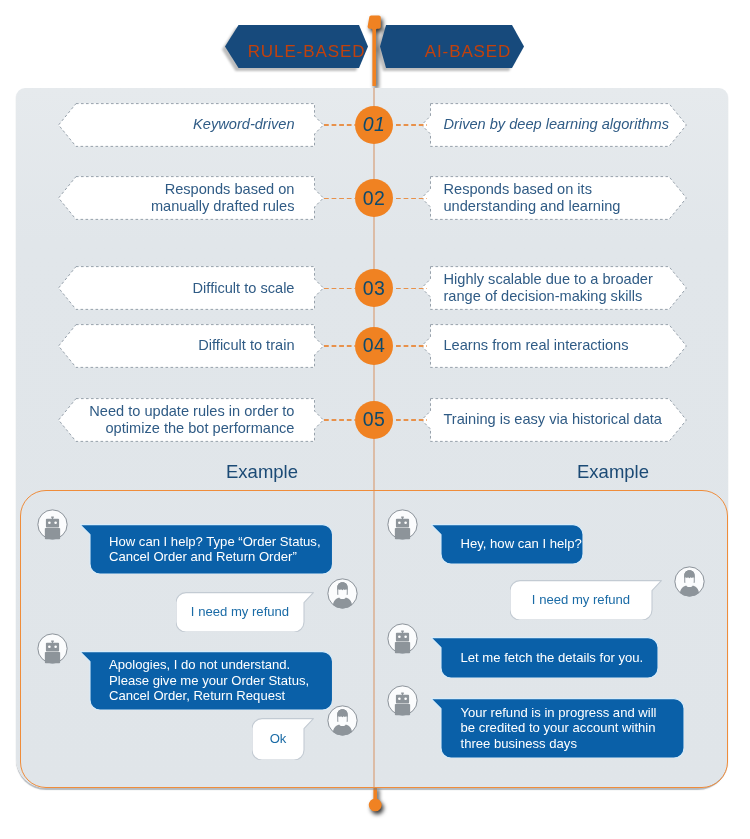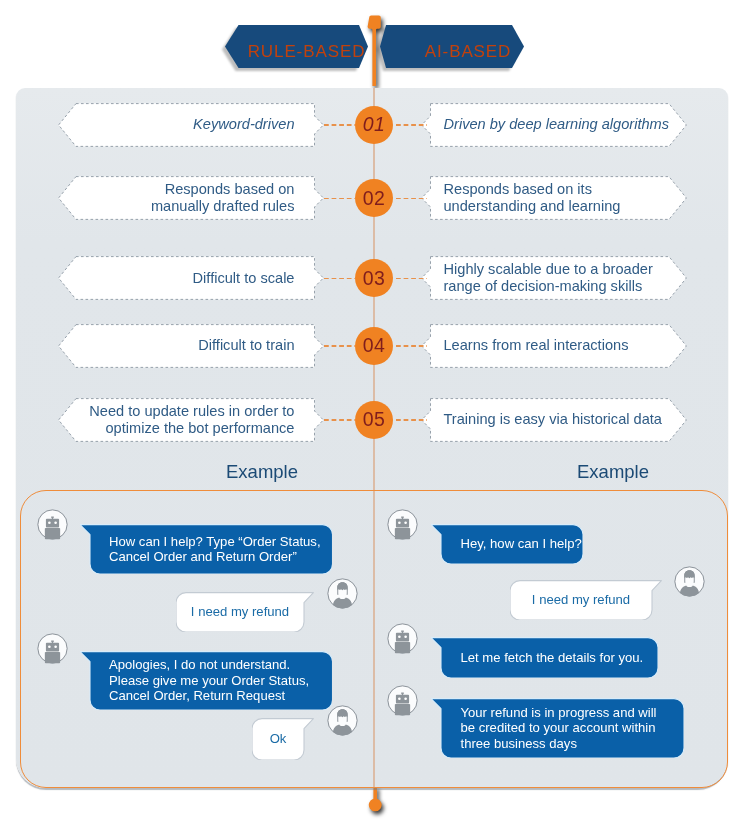--- a/index.html
+++ b/index.html
@@ -44,21 +44,21 @@
   .hex-r .hextext{left:23px;right:14px;justify-content:flex-start;text-align:left;}
 
   .dashline{position:absolute;top:21.5px;height:0;border-top:0;
     background-image:linear-gradient(to right,#e8914a 0,#e8914a 5px,transparent 5px,transparent 7.6px);
     background-size:7.6px 1.6px;background-repeat:repeat-x;height:1.6px;}
   .dash-l{left:308px;width:31px;}
   .dash-r{left:380px;width:31px;}
 
   .circle{position:absolute;left:339px;top:3px;width:38px;height:38px;border-radius:50%;
     background:#f08222;display:flex;align-items:center;justify-content:center;
-    color:#7f1d1d;font-size:19.5px;letter-spacing:.3px;font-family:"Liberation Sans",sans-serif;}
+    color:#0c4a6e;font-size:19.5px;letter-spacing:.3px;font-family:"Liberation Sans",sans-serif;}
 
   
   .exhead{position:absolute;color:#1b4a75;font-size:18.5px;font-weight:400;top:373px;
     width:200px;text-align:right;}
   #exhead-l{left:82px;}
   #exhead-r{left:433px;}
 
   
   #chatpanel{position:absolute;left:4px;top:402px;width:708px;height:298px;
     border:1.7px solid #ef8c3a;border-radius:26px;box-sizing:border-box;}
@@ -139,21 +139,21 @@
               <span>
                 <span class="tl">Responds based on its</span>
                 <span class="tl">understanding and learning</span>
               </span>
             </div>
           </div>
           <div class="dashline dash-l"></div>
           <div class="dashline dash-r"></div>
           <div class="circle">02</div>
         </div>
-        <div class="row" style="top: 168px;">
+        <div class="row" style="top: 178px;">
           <div class="hexwrap hex-l">
             <svg width="266" height="44" viewBox="0 0 266 44">
               <path d="M18,0.6 H256.5 V13 L265.4,22 L256.5,31 V43.4 H18 L0.6,22 Z" fill="#ffffff" stroke="#8c97a3" stroke-width="0.9" stroke-dasharray="2.6 2.4"></path>
             </svg>
             <div class="hextext">
               <span>
                 <span class="tl">Difficult to scale</span>
               </span>
             </div>
           </div>

